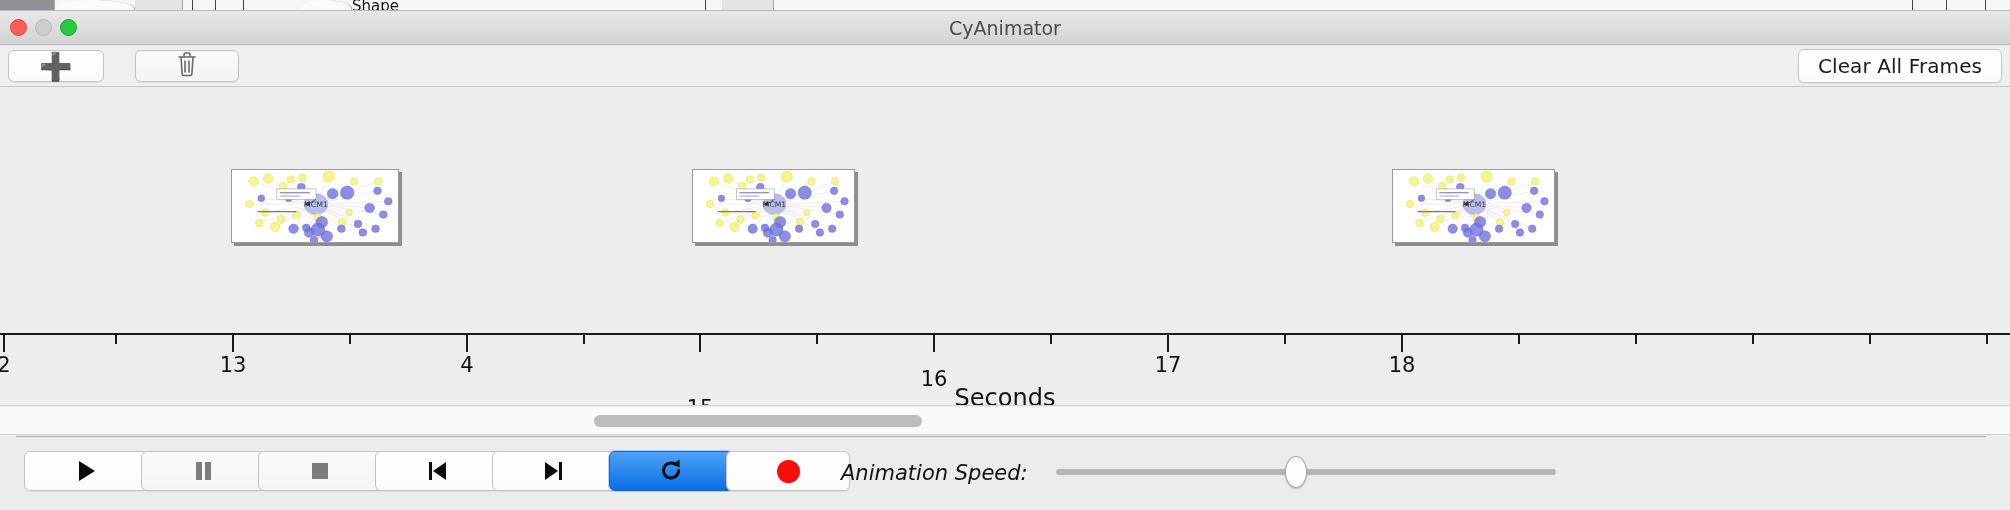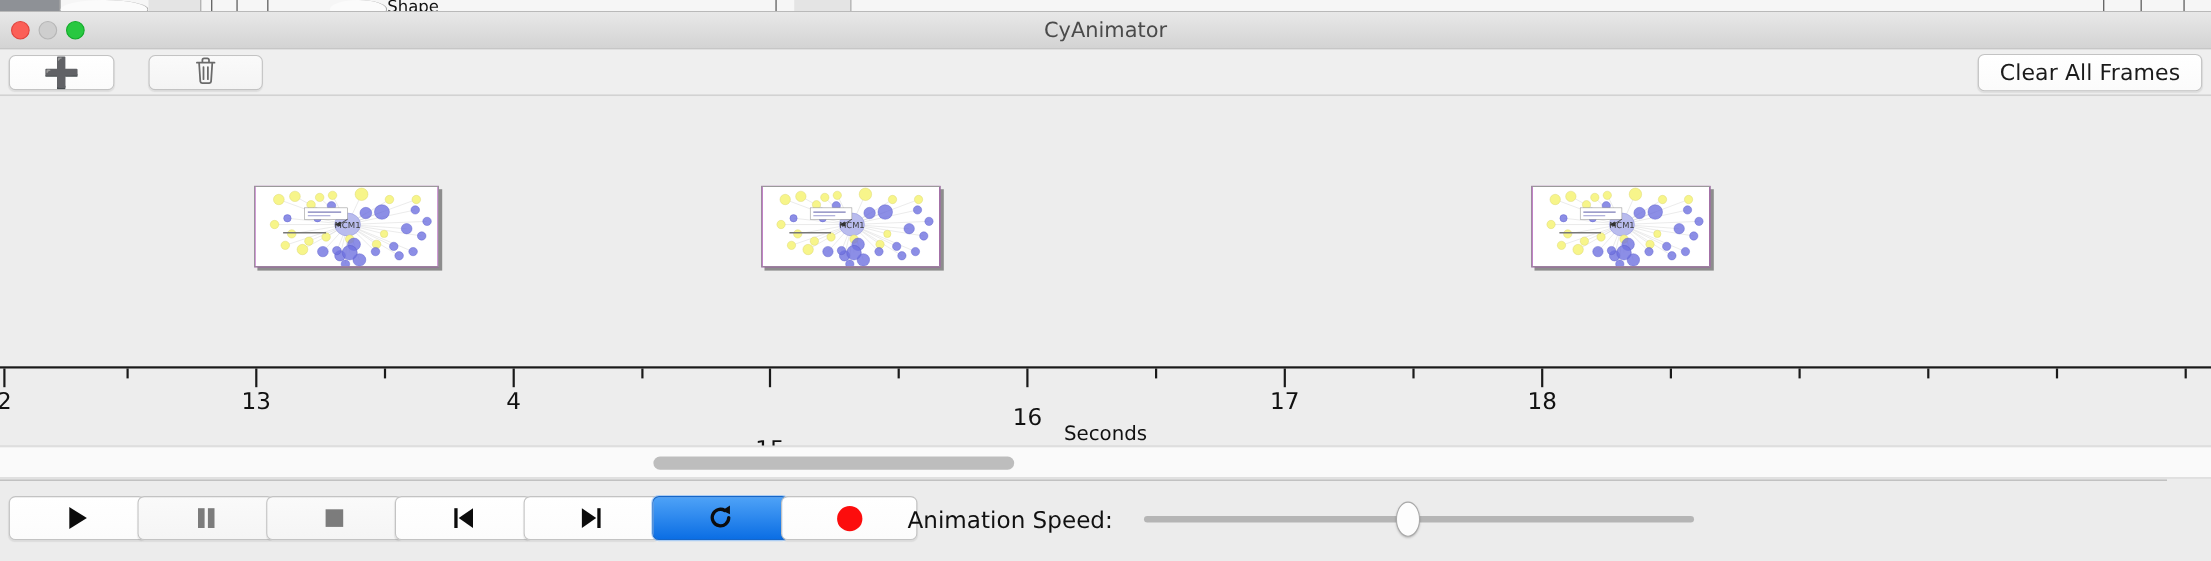--- a/index.html
+++ b/index.html
@@ -95,37 +95,37 @@
   }
   .tick { position: absolute; top: 2px; width: 2px; background: #1a1a1a; }
   .tick.major { height: 17px; }
   .tick.minor { height: 9px; }
   .tick-label {
     position: absolute; top: 20px; font-size: 21px; color: #111;
     transform: translateX(-50%); white-space: nowrap;
   }
   .ruler-axis-title {
     position: absolute; top: 51px; width: 100%; text-align: center;
-    font-size: 18px; color: #111;
+    font-size: 24px; color: #111;
   }
 
   
   .hscroll-track {
     position: absolute; left: 0; top: 407px; width: 2010px; height: 28px;
     background: #fafafa; border-bottom: 1px solid #cfcfcf;
   }
   .hscroll-thumb {
     position: absolute; top: 8px; height: 12px; border-radius: 6px;
     background: #bdbdbd; cursor: pointer;
   }
 
   
   .controlbar {
-    position: absolute; left: 0; top: 436px; width: 1970px; height: 74px;
-    background: #ececec; border-top: 1px solid #b0b0b0;
+    position: absolute; left: 16px; top: 436px; width: 1970px; height: 74px;
+    background: #ececec; border-top: 1px solid #b0b0b0; font-style: italic;
   }
   .ctrl-btn {
     position: absolute; top: 14px; height: 40px; width: 124px;
     border: 1px solid #c3c3c3; border-radius: 6px;
     background: linear-gradient(#ffffff, #fcfcfc);
     box-shadow: 0 1px 1px rgba(0,0,0,.07);
     display: flex; align-items: center; justify-content: center;
     cursor: pointer;
   }
   .ctrl-btn.disabled { background: linear-gradient(#fafafa, #f5f5f5); }

